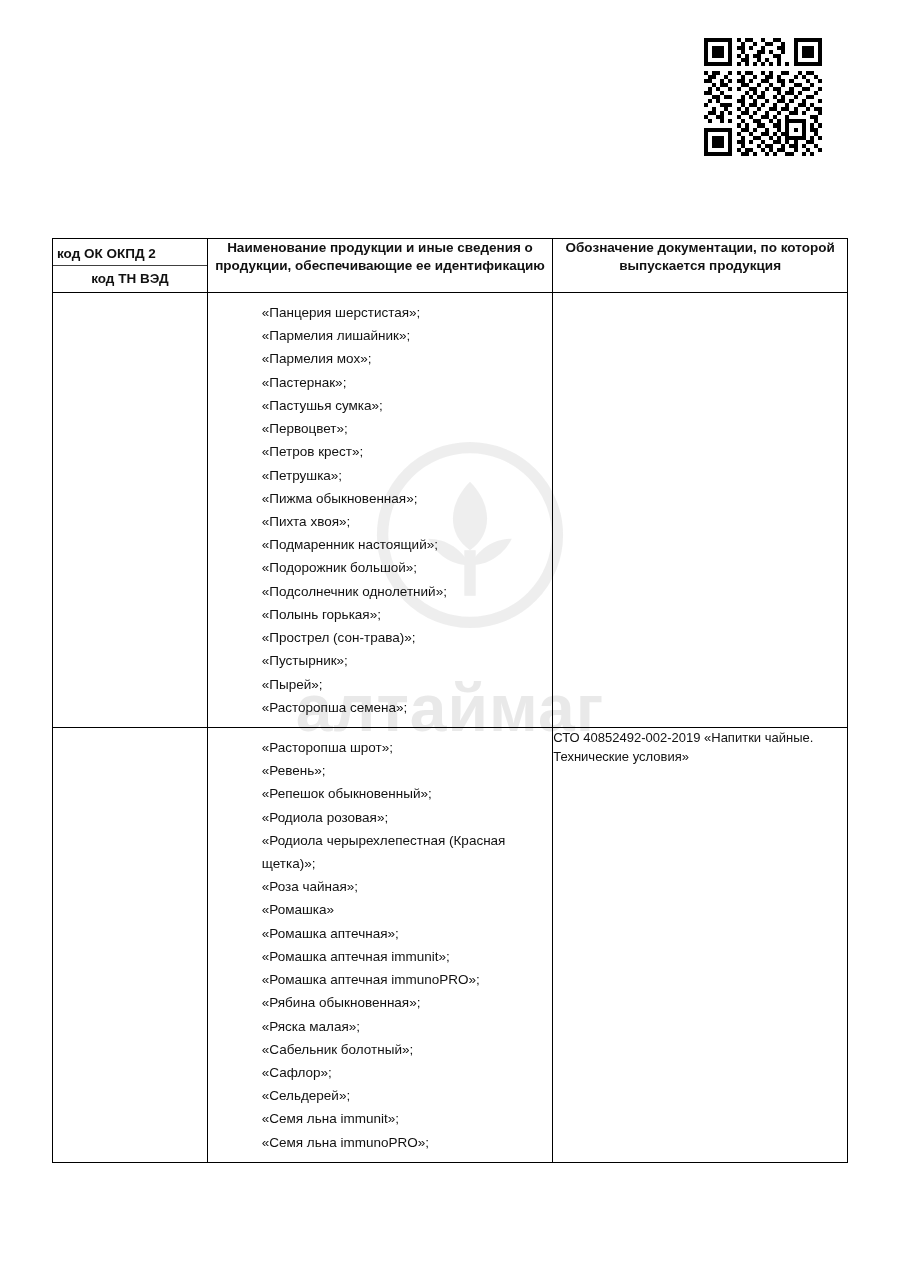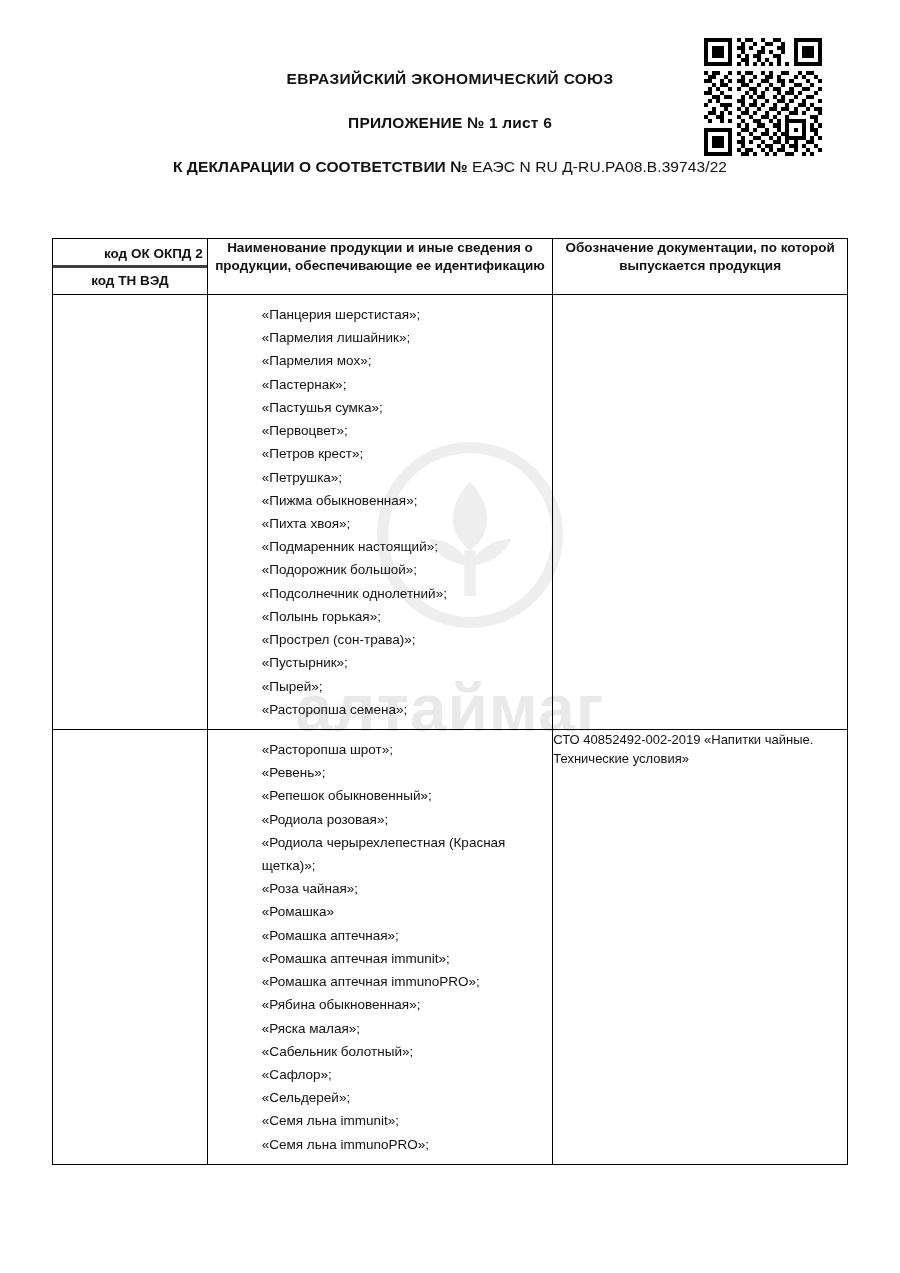--- a/index.html
+++ b/index.html
@@ -125,25 +125,25 @@
   .col3 { width: 296px; }
 
   .hdr-cell {
     text-align: center;
     font-weight: bold;
     font-size: 13.5px;
     line-height: 1.35;
     padding: 7px 6px 9px 6px;
   }
   .hdr-c1-top {
-    text-align: right;
+    text-align: left;
     font-weight: bold;
     font-size: 13.5px;
     padding: 7px 4px 4px 4px;
-    border-bottom: 3px solid #404040;
+    border-bottom: 1px solid #404040;
   }
   .hdr-c1-bot {
     text-align: center;
     font-weight: bold;
     font-size: 13.5px;
     padding: 5px 4px 6px 4px;
   }
   .hdr-c1-wrap { padding: 0; }
 
   .prod-list {
@@ -465,28 +465,20 @@
           <rect x="12" y="28" width="1" height="1"></rect>
         <rect x="15" y="28" width="1" height="1"></rect>
           <rect x="17" y="28" width="1" height="1"></rect>
         <rect x="20" y="28" width="2" height="1"></rect>
           <rect x="24" y="28" width="1" height="1"></rect>
         <rect x="26" y="28" width="1" height="1"></rect>
       </g>
     </svg>
   </div>
 
-  <div class="header">
-    <div class="line1">ЕВРАЗИЙСКИЙ ЭКОНОМИЧЕСКИЙ СОЮЗ</div>
-    <div class="line2">ПРИЛОЖЕНИЕ № 1 лист 6</div>
-    <div class="line3">
-      <span class="bold">К ДЕКЛАРАЦИИ О СООТВЕТСТВИИ №</span>
-      <span>ЕАЭС N RU Д-RU.РА08.В.39743/22</span>
-    </div>
-  </div>
 
   <div class="watermark">
     <svg class="wm-logo" viewBox="0 0 100 100">
       <circle cx="50" cy="50" r="46" fill="none" stroke="#c9c9c9" stroke-width="6"></circle>
       <path d="M50 22 C38 34, 38 50, 50 58 C62 50, 62 34, 50 22 Z" fill="#c9c9c9"></path>
       <path d="M50 58 L50 82" stroke="#c9c9c9" stroke-width="6" fill="none"></path>
       <path d="M50 66 C40 66, 32 60, 28 52 C38 52, 46 58, 50 66 Z" fill="#c9c9c9"></path>
       <path d="M50 66 C60 66, 68 60, 72 52 C62 52, 54 58, 50 66 Z" fill="#c9c9c9"></path>
     </svg>
     <div class="wm-text">алтаймаг</div>

